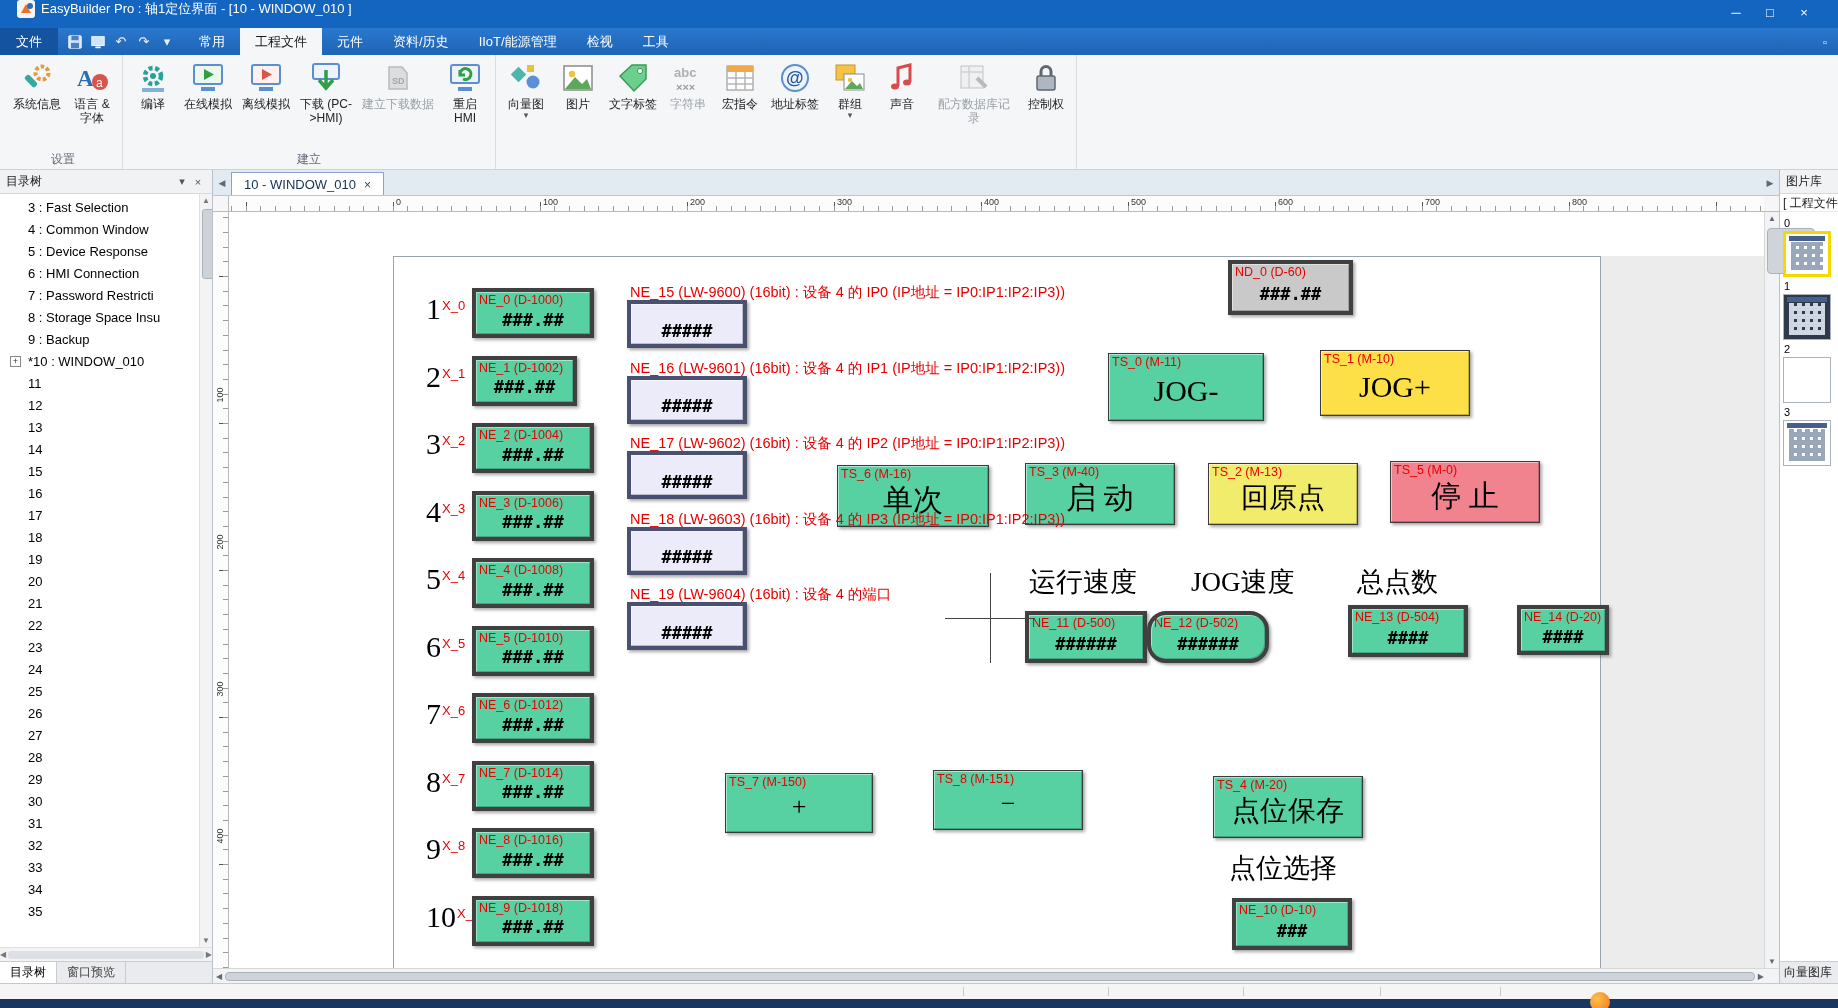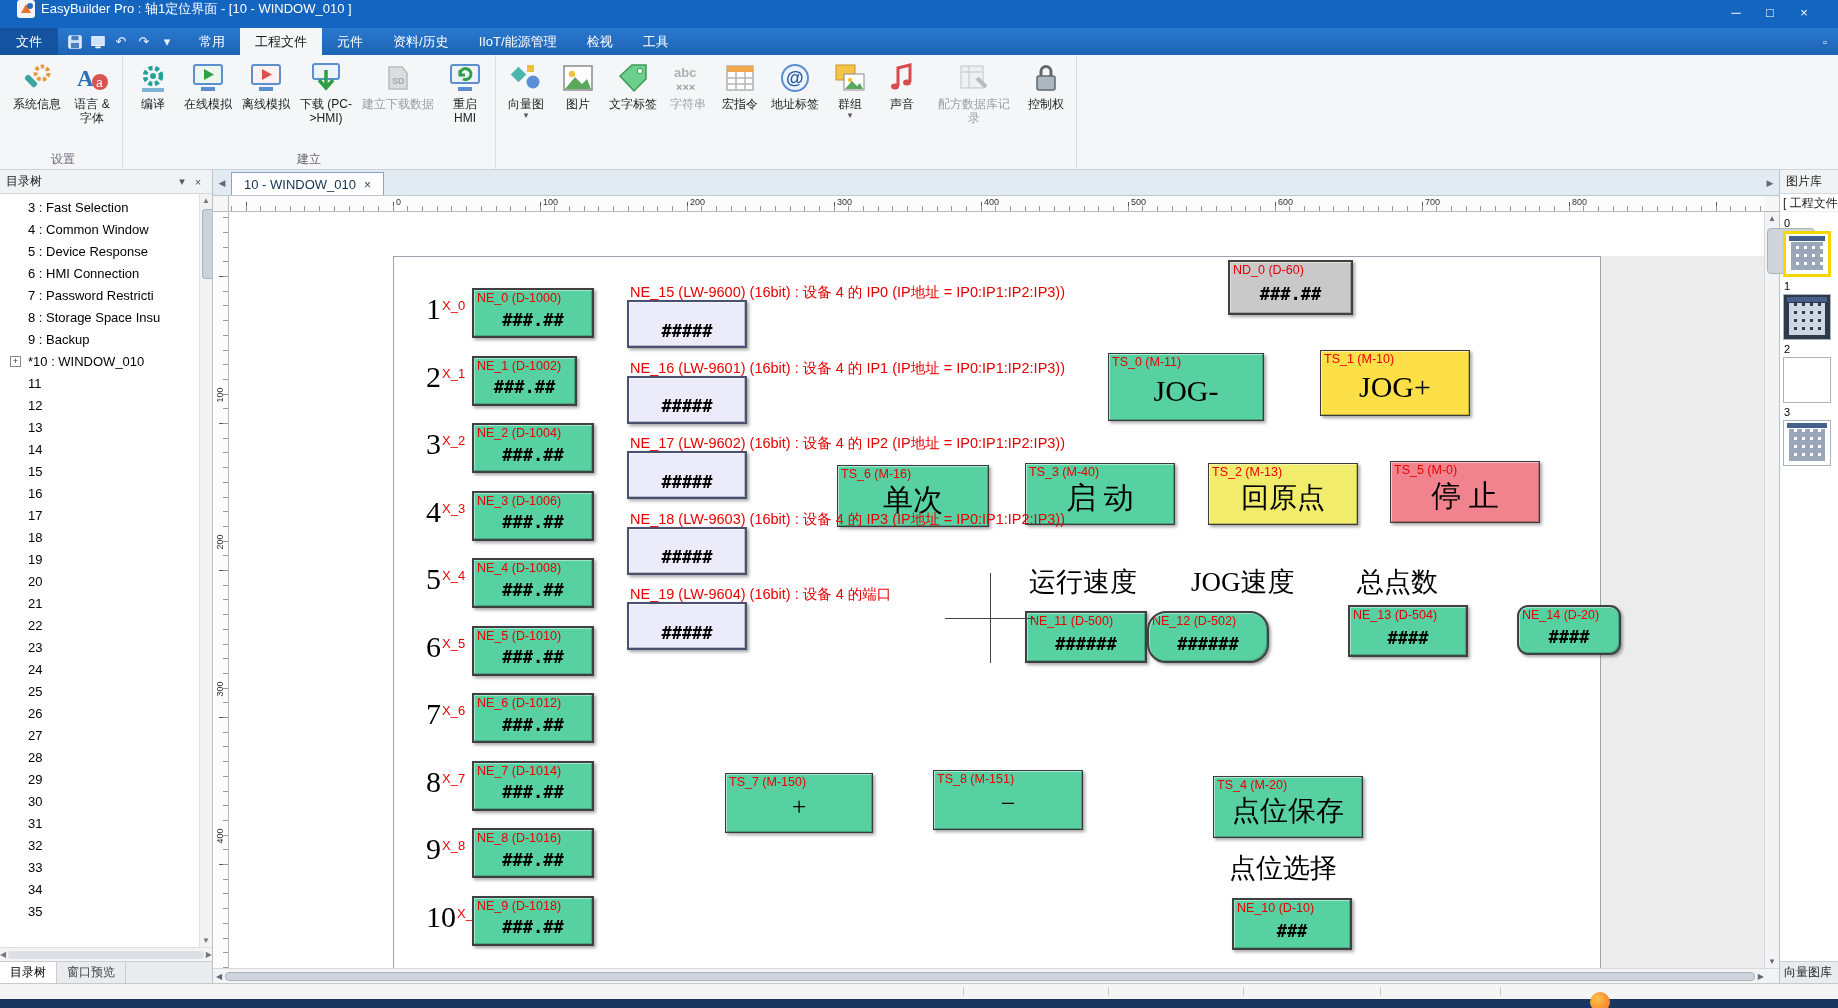--- a/index.html
+++ b/index.html
@@ -76,21 +76,21 @@
   .scroll-v{width:15px;background:#f2f3f5;border-left:1px solid #d8d8d8;position:relative;font-size:8px;color:#667;text-align:center;}
   .scroll-v .arr{position:absolute;left:0;right:0;}
   .scroll-v .thumb{position:absolute;left:2px;right:2px;top:16px;bottom:40px;background:#cfd4da;border-radius:4px;}
   .hscrollrow{height:15px;display:flex;background:#f2f3f5;border-top:1px solid #d8d8d8;align-items:center;font-size:8px;color:#667;}
   .hscrollrow .thumb{flex:1;height:9px;margin:0 3px;background:#cfd4da;border-radius:4px;}
   .hscrollrow .corner{width:15px;height:100%;background:#f2f3f5;}
 
   
   .page-gray{position:absolute;left:1371px;top:44px;right:0;bottom:0;background:#ececec;z-index:0;}
   .pline{position:absolute;background:#9aa4ae;z-index:0;}
-  .disp{position:absolute;border:2px solid #404040;z-index:2;box-shadow:2px 2px 3px rgba(60,60,60,.45),inset -1px -1px 0 rgba(0,0,0,.2),inset 1px 1px 0 rgba(255,255,255,.45);}
+  .disp{position:absolute;border:4px solid #404040;z-index:2;box-shadow:2px 2px 3px rgba(60,60,60,.45),inset -1px -1px 0 rgba(0,0,0,.2),inset 1px 1px 0 rgba(255,255,255,.45);}
   .disp.lav{border-color:#4a5070;}
   .elabel{position:absolute;top:1px;left:3px;font-size:12.5px;color:var(--label-red,#e80000);white-space:nowrap;z-index:3;}
   .eval{position:absolute;left:0;right:0;top:13px;bottom:0;display:flex;align-items:center;justify-content:center;font-family:"DejaVu Sans Mono",monospace;font-weight:bold;font-size:17px;color:#000;}
   .hbtn{position:absolute;border:1px solid #3a3a3a;z-index:1;box-shadow:2px 2px 3px rgba(60,60,60,.45),inset -1px -1px 0 rgba(0,0,0,.22),inset 1px 1px 0 rgba(255,255,255,.5);}
   .btext{position:absolute;inset:0;padding-top:8px;display:flex;align-items:center;justify-content:center;font-family:"Liberation Serif",serif;color:#000;}
   .rline{position:absolute;font-size:14.5px;color:var(--label-red,#e80000);white-space:nowrap;z-index:5;}
   .ctext{position:absolute;font-family:"Liberation Serif",serif;font-size:27px;color:#000;white-space:nowrap;z-index:1;}
   .rownum{position:absolute;z-index:2;white-space:nowrap;}
   .rownum .big{font-family:"Liberation Serif",serif;font-size:30px;color:#000;}
   .rownum .xtag{font-size:13px;color:var(--label-red,#e80000);position:relative;top:-9px;margin-left:1px;}
@@ -446,21 +446,21 @@
               <div class="eval">######</div>
             </div>
             <div class="disp" style="left: 918px; top: 399px; width: 122px; height: 52px; background: rgb(87, 209, 162); border-radius: 19px;">
               <div class="elabel">NE_12 (D-502)</div>
               <div class="eval">######</div>
             </div>
             <div class="disp" style="left: 1119px; top: 393px; width: 120px; height: 52px; background: rgb(87, 209, 162);">
               <div class="elabel">NE_13 (D-504)</div>
               <div class="eval">####</div>
             </div>
-            <div class="disp" style="left: 1288px; top: 393px; width: 104px; height: 50px; background: rgb(87, 209, 162); border-radius: 11px;">
+            <div class="disp" style="left: 1288px; top: 393px; width: 92px; height: 50px; background: rgb(87, 209, 162);">
               <div class="elabel">NE_14 (D-20)</div>
               <div class="eval">####</div>
             </div>
             <div class="disp" style="left: 1003px; top: 686px; width: 120px; height: 52px; background: rgb(87, 209, 162);">
               <div class="elabel">NE_10 (D-10)</div>
               <div class="eval">###</div>
             </div>
             <div class="hbtn" style="left: 879px; top: 141px; width: 156px; height: 68px; background: rgb(87, 209, 162);">
               <div class="elabel">TS_0 (M-11)</div>
               <div class="btext" style="font-size: 30px;">JOG-</div>

